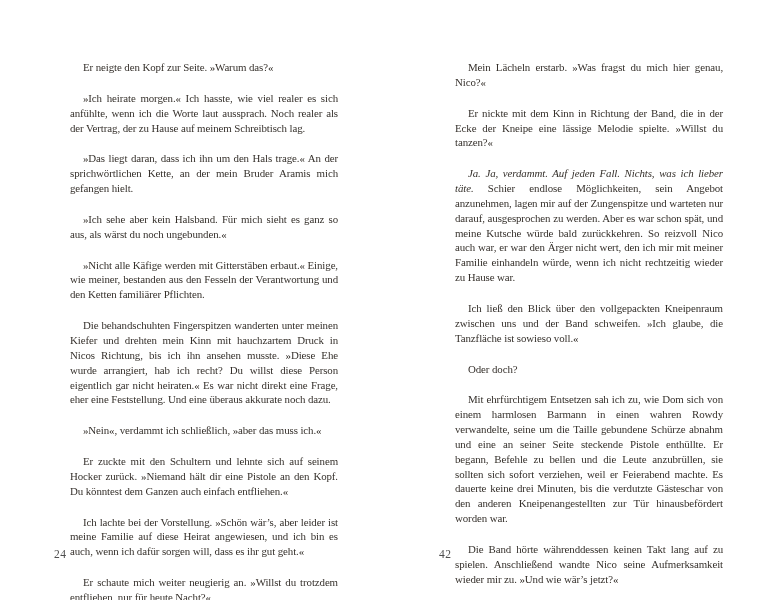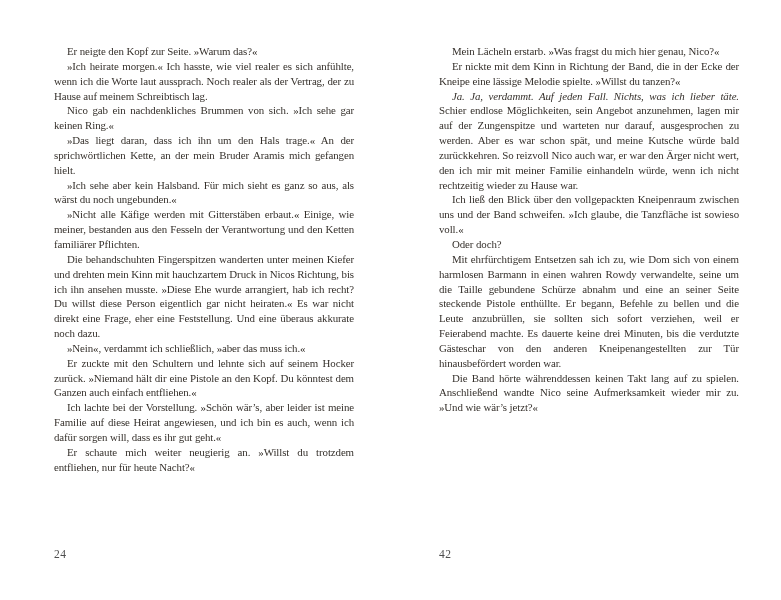--- a/index.html
+++ b/index.html
@@ -21,21 +21,21 @@
     top:44px;
     width:300px;
     color:var(--text-color);
     font-size:10.9px;
     line-height:14.85px;
     letter-spacing:-0.1px;
   }
   .page--left{left:54px;}
   .page--right{left:439px;}
   .page-text p{
-    margin:0;
+    margin:16px;
     text-indent:13px;
     text-align:justify;
     hyphens:auto;
     -webkit-hyphens:auto;
   }
   .page-text em{font-style:italic;}
   .page-number{
     position:absolute;
     top:548px;
     width:300px;
@@ -49,21 +49,20 @@
 </style>
 </head>
 <body>
 
 <div class="spread">
 
   <div class="page page--left">
     <div class="page-text">
         <p><span>Er neigte den Kopf zur Seite. »Warum das?«</span></p>
         <p><span>»Ich heirate morgen.« Ich hasste, wie viel realer es sich anfühlte, wenn ich die Worte laut aussprach. Noch realer als der Vertrag, der zu Hause auf meinem Schreibtisch lag.</span></p>
-        <p><span>Nico gab ein nachdenkliches Brummen von sich. »Ich sehe gar keinen Ring.«</span></p>
         <p><span>»Das liegt daran, dass ich ihn um den Hals trage.« An der sprichwörtlichen Kette, an der mein Bruder Aramis mich gefangen hielt.</span></p>
         <p><span>»Ich sehe aber kein Halsband. Für mich sieht es ganz so aus, als wärst du noch ungebunden.«</span></p>
         <p><span>»Nicht alle Käfige werden mit Gitterstäben erbaut.« Einige, wie meiner, bestanden aus den Fesseln der Verantwortung und den Ketten familiärer Pflichten.</span></p>
         <p><span>Die behandschuhten Fingerspitzen wanderten unter meinen Kiefer und drehten mein Kinn mit hauchzartem Druck in Nicos Richtung, bis ich ihn ansehen musste. »Diese Ehe wurde arrangiert, hab ich recht? Du willst diese Person eigentlich gar nicht heiraten.« Es war nicht direkt eine Frage, eher eine Feststellung. Und eine überaus akkurate noch dazu.</span></p>
         <p><span>»Nein«, verdammt ich schließlich, »aber das muss ich.«</span></p>
         <p><span>Er zuckte mit den Schultern und lehnte sich auf seinem Hocker zurück. »Niemand hält dir eine Pistole an den Kopf. Du könntest dem Ganzen auch einfach entfliehen.«</span></p>
         <p><span>Ich lachte bei der Vorstellung. »Schön wär’s, aber leider ist meine Familie auf diese Heirat angewiesen, und ich bin es auch, wenn ich dafür sorgen will, dass es ihr gut geht.«</span></p>
         <p><span>Er schaute mich weiter neugierig an. »Willst du trotzdem entfliehen, nur für heute Nacht?«</span></p>
       </div>
   </div>

